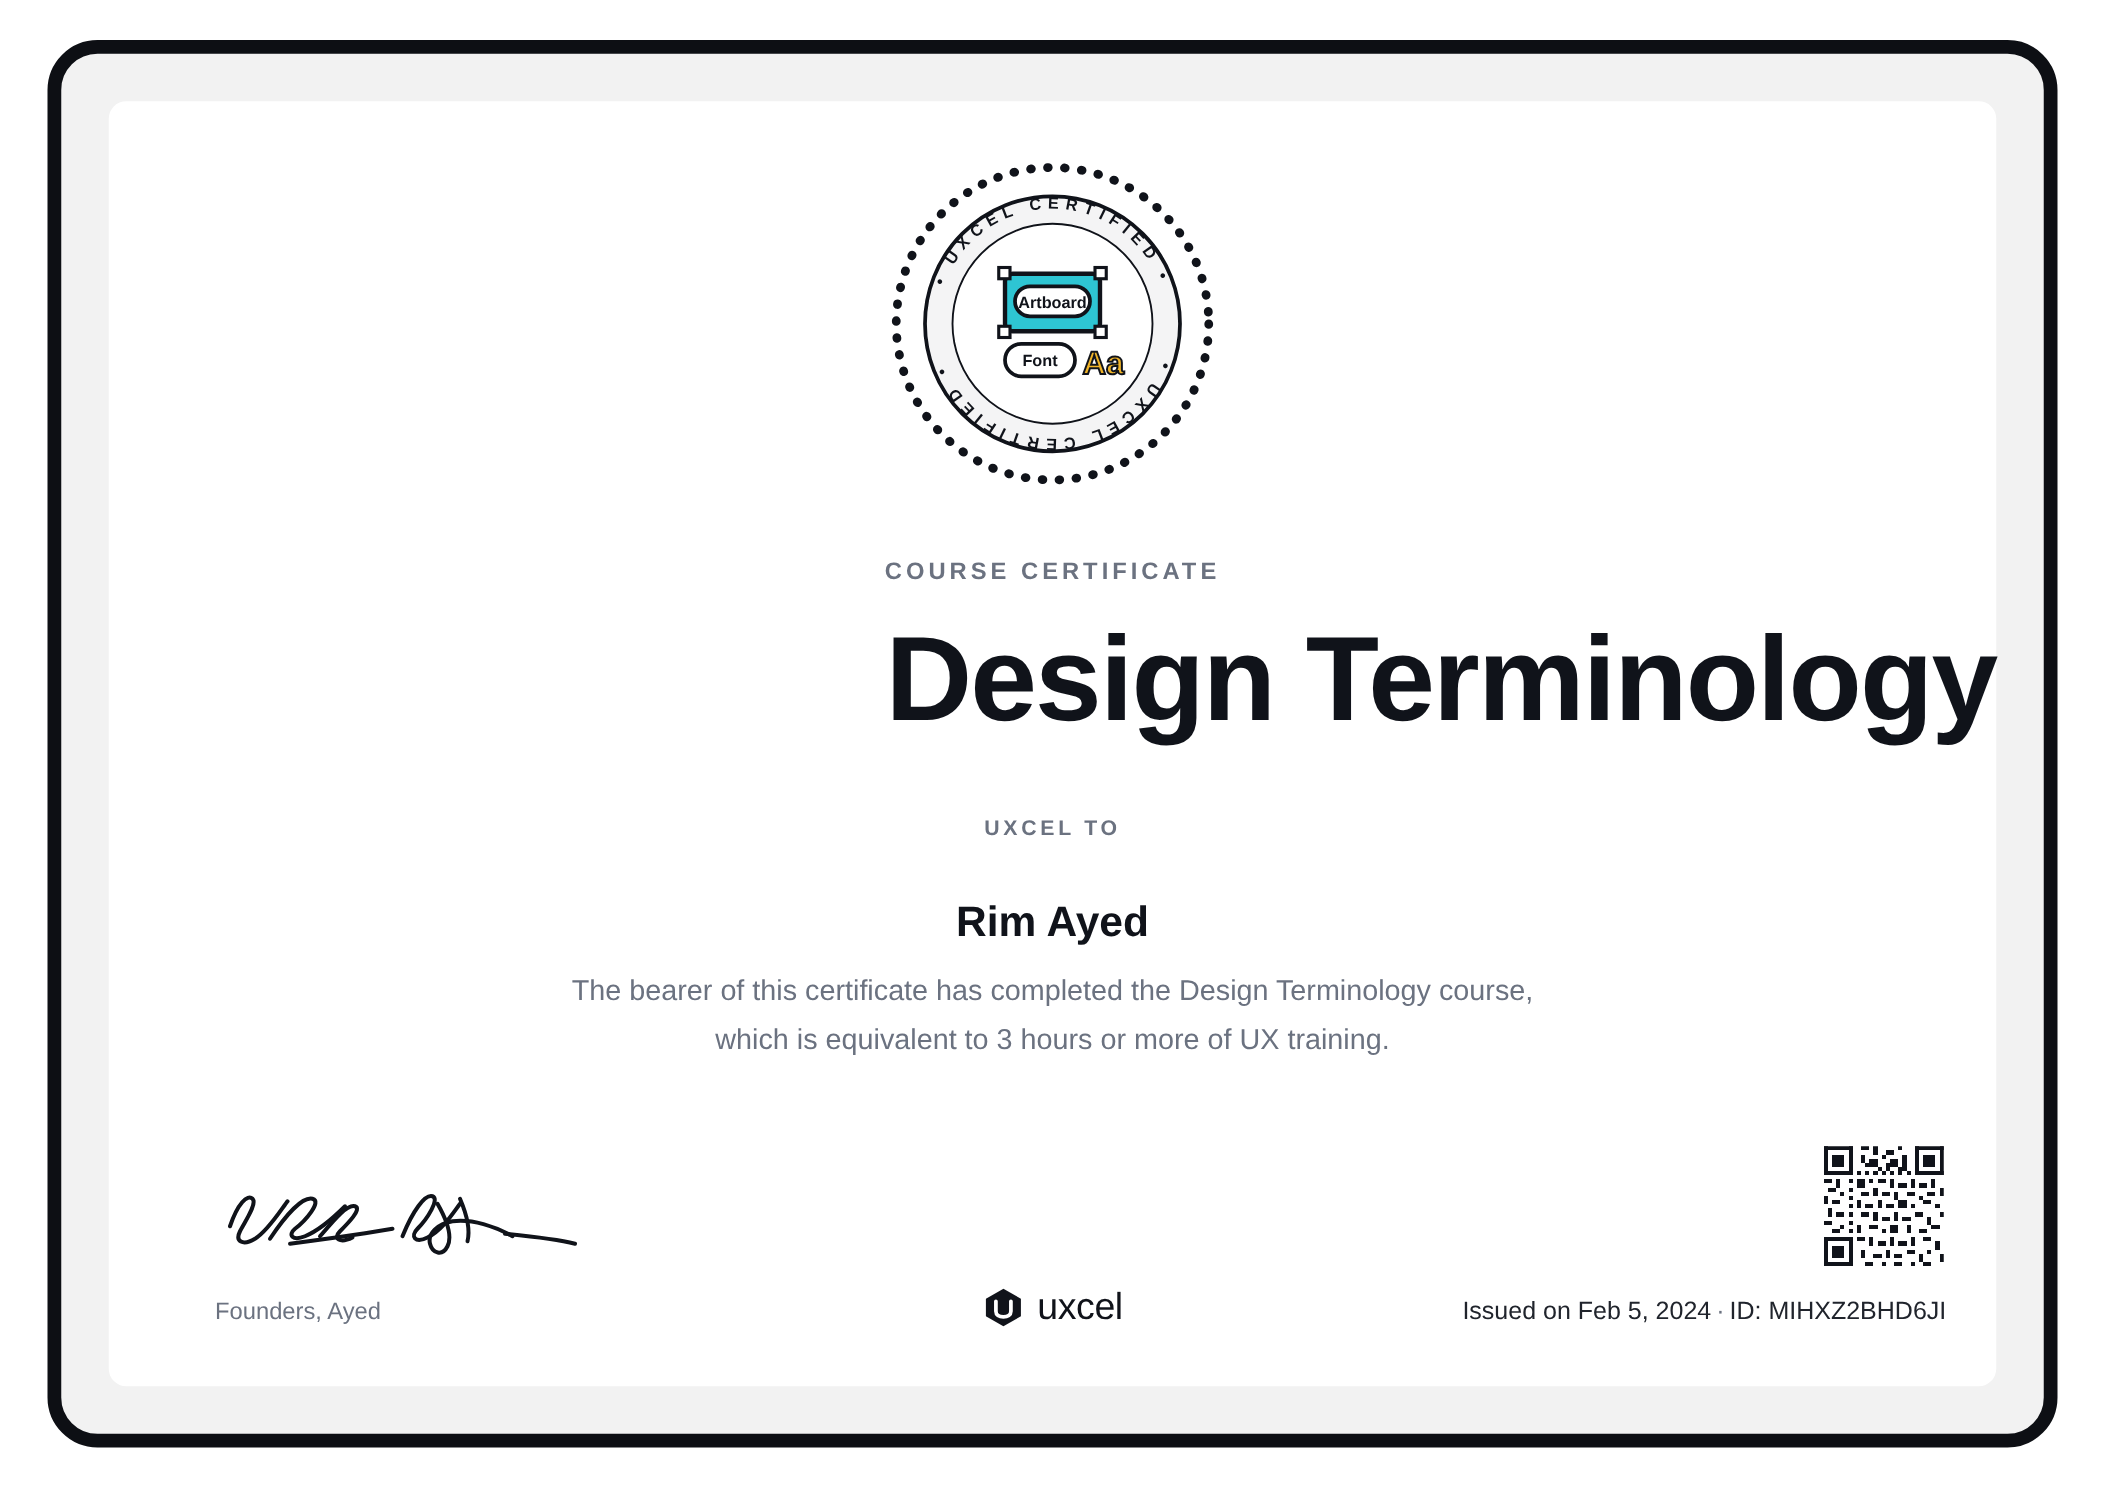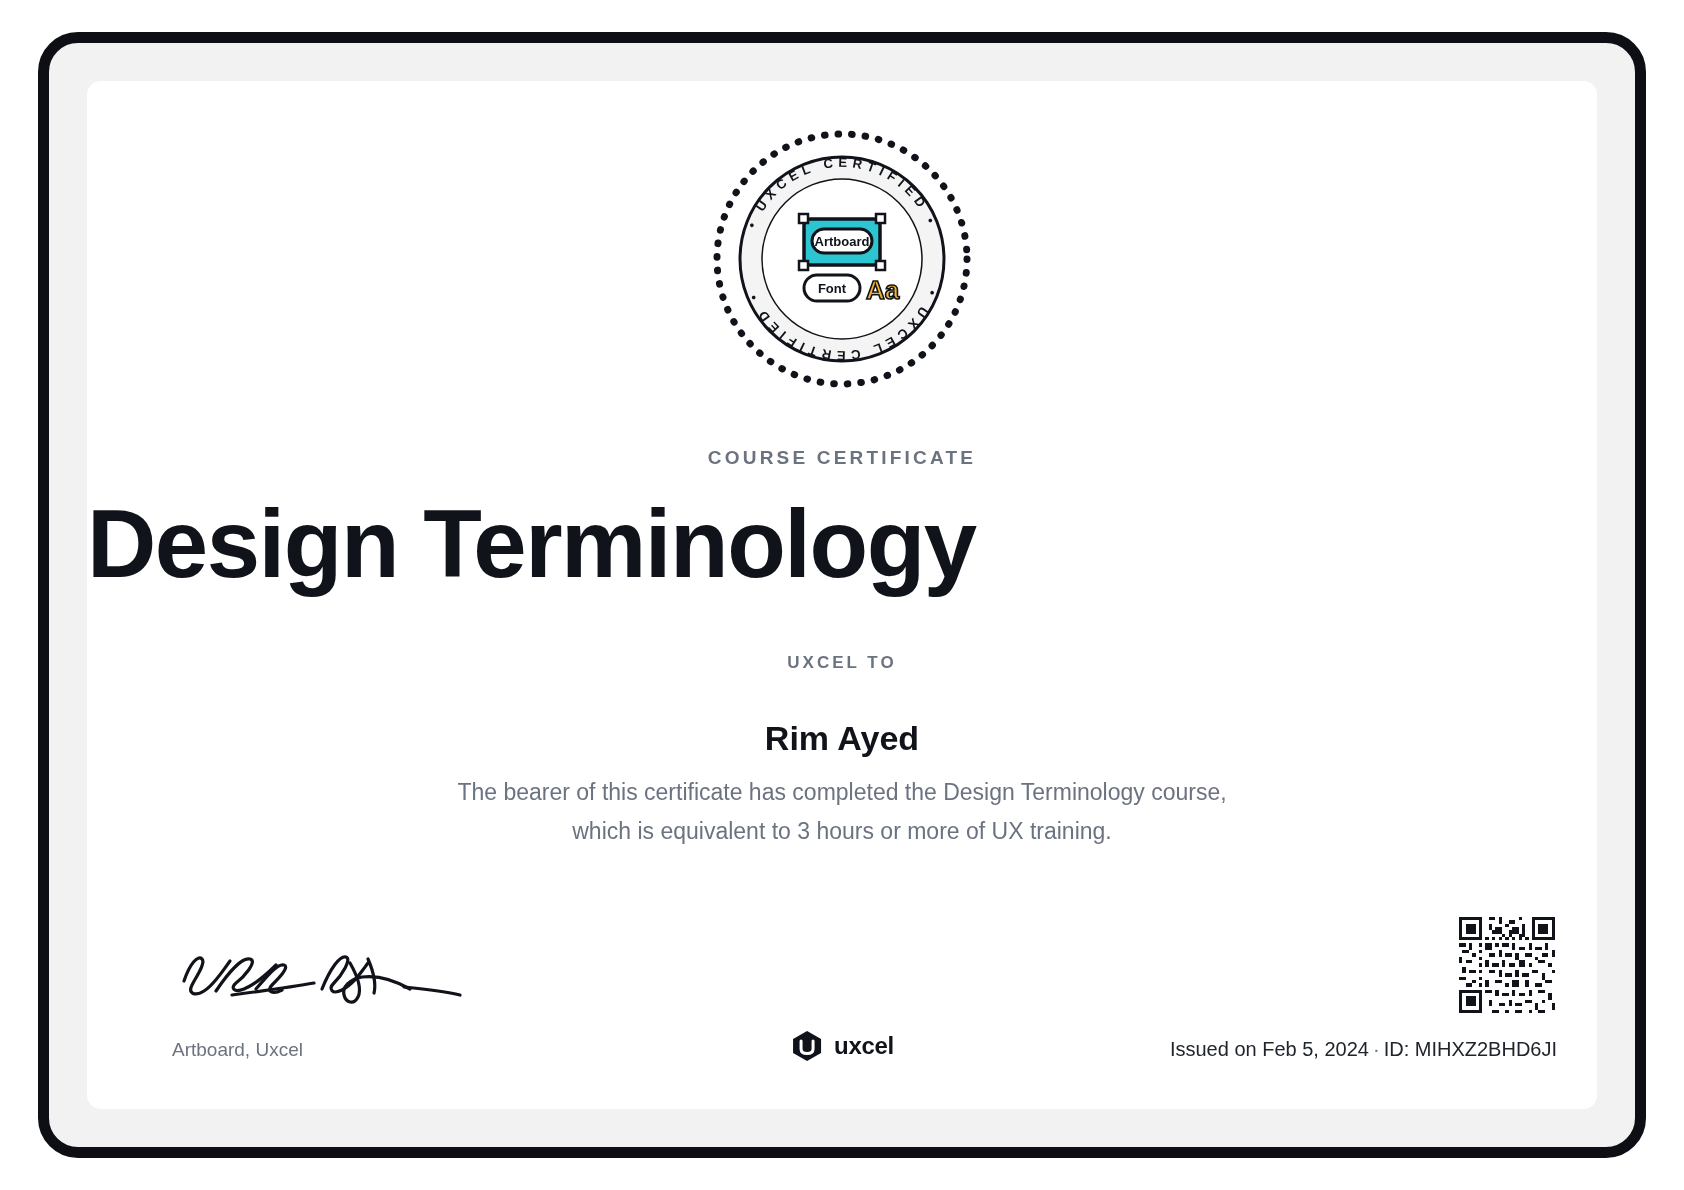--- a/index.html
+++ b/index.html
@@ -55,21 +55,21 @@
     text-align: center;
     font-size: 19px;
     font-weight: bold;
     letter-spacing: 3.2px;
     color: #6b7280;
   }
   .course-title {
     position: absolute;
     left: 0; right: 0;
     top: 410px;
-    text-align: left;
+    text-align: right;
     font-size: 96px;
     line-height: 1.1;
     font-weight: bold;
     color: #10131a;
     letter-spacing: -1.5px;
   }
   .issued-to-label {
     position: absolute;
     left: 0; right: 0;
     top: 572px;
@@ -121,22 +121,22 @@
   .brand {
     position: absolute;
     left: 50%;
     transform: translateX(-50%);
     bottom: 46px;
     display: flex;
     align-items: center;
     gap: 10px;
   }
   .brand-name {
-    font-size: 24px;
-    font-weight: bold;
+    font-size: 30px;
+    font-weight: normal;
     color: #10131a;
     letter-spacing: -0.3px;
   }
 
   .issue-info {
     position: absolute;
     right: 40px;
     bottom: 48px;
     font-size: 20px;
     color: #20242c;
@@ -215,21 +215,21 @@
           <path d="M44 58 C 56 40, 70 24, 78 26 C 86 28, 72 44, 64 50 C 58 55, 62 60, 72 56 C 84 51, 96 40, 104 32"></path>
           <path d="M84 56 C 96 42, 106 30, 112 32 C 118 34, 106 46, 100 52 C 94 58, 100 62, 110 57"></path>
           <path d="M60 62 C 90 58, 120 54, 142 50"></path>
           <path d="M150 56 C 158 36, 168 22, 174 24 C 180 26, 170 42, 162 50 C 156 56, 160 62, 170 57 C 182 51, 190 38, 196 30"></path>
           <path d="M178 30 C 186 44, 190 56, 186 64 C 182 72, 174 70, 172 62 C 170 54, 178 46, 190 44 C 206 42, 224 48, 238 56"></path>
           <path d="M196 26 C 202 40, 204 52, 202 60"></path>
           <path d="M232 54 C 252 56, 272 58, 288 62"></path>
         </g>
       </svg>
     </div>
-    <div class="signature-caption">Artboard, Uxcel</div>
+    <div class="signature-caption">Founders, Ayed</div>
 
     <div class="brand">
       <svg width="34" height="34" viewBox="0 0 34 34" xmlns="http://www.w3.org/2000/svg">
         <path d="M17 2 L31 10 L31 24 L17 32 L3 24 L3 10 Z" fill="#10131a"></path>
         <path d="M11 12 L11 20 C 11 23, 13.5 24.5, 17 24.5 C 20.5 24.5, 23 23, 23 20 L 23 12" fill="none" stroke="#ffffff" stroke-width="3" stroke-linecap="round"></path>
       </svg>
       <span class="brand-name">uxcel</span>
     </div>
 
     <div class="qr-area">

